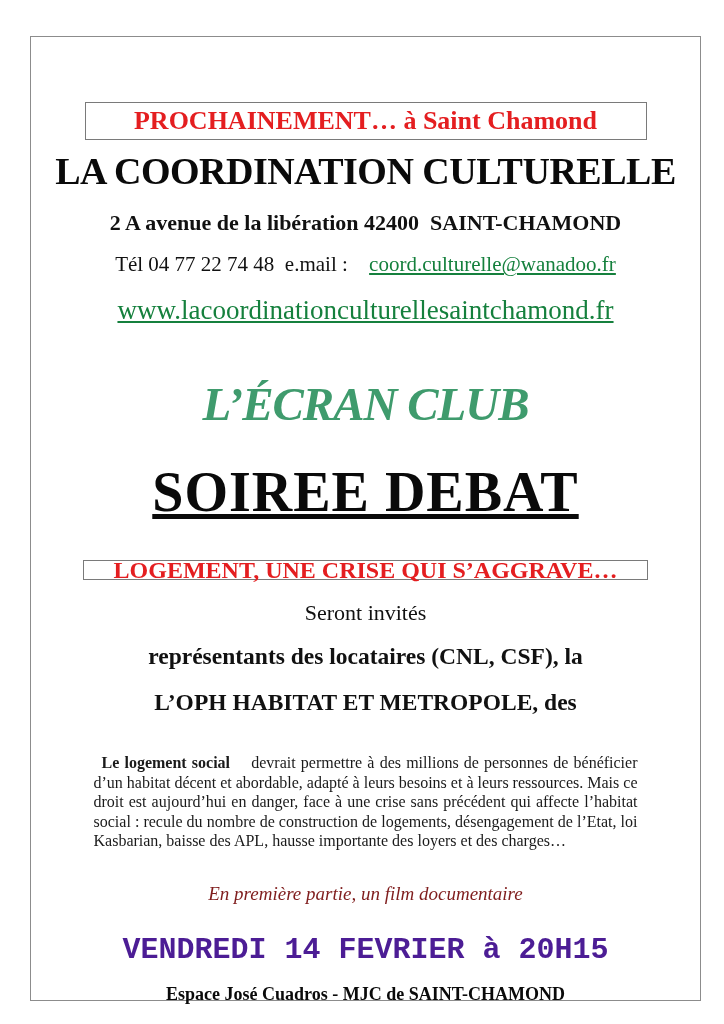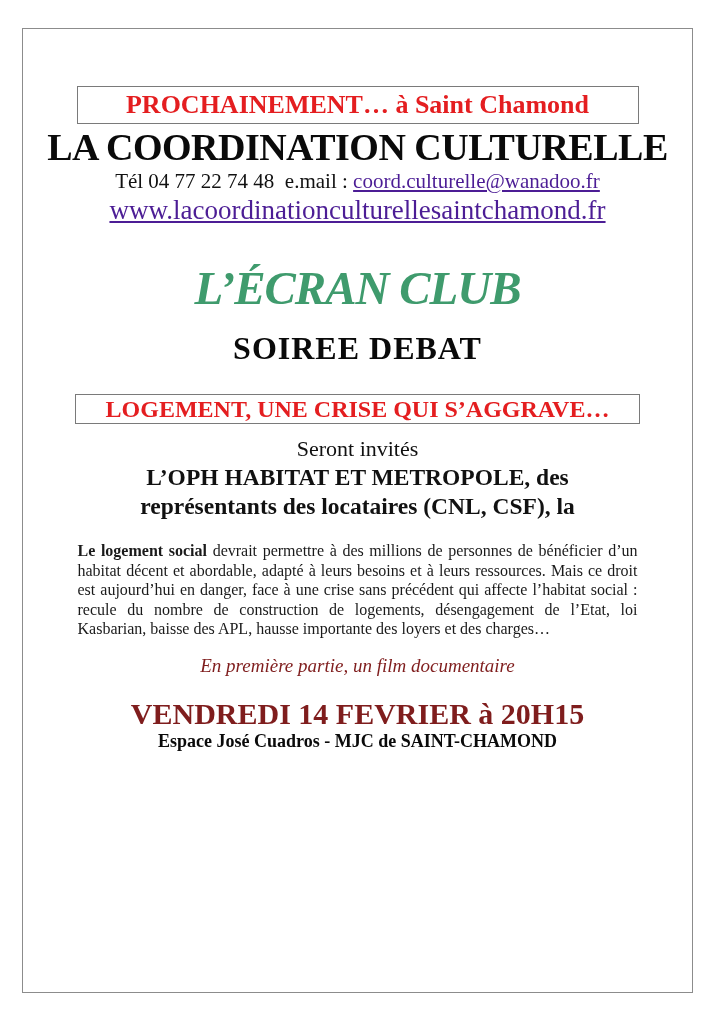--- a/index.html
+++ b/index.html
@@ -1,15 +1,15 @@
 <!DOCTYPE html>
 <html><head>
 <meta charset="utf-8">
 <style>
-  * { margin: 0; padding: 0; box-sizing: border-box; }
+  * { margin: 0; padding: 8px; box-sizing: border-box; }
   html, body { background: #ffffff; }
   body {
     width: 724px; height: 1024px;
     font-family: "Liberation Serif", "DejaVu Serif", serif;
     color: #111111;
     position: relative;
     overflow: hidden;
   }
   .page-frame {
     position: absolute;
@@ -46,49 +46,50 @@
     font-weight: bold;
     line-height: 1.15;
     margin-top: 2px;
   }
   .contact-line {
     font-size: 21px;
     line-height: 1.2;
     margin-top: 1px;
   }
   a.link, .link {
-    color: #4c1d95;
+    color: #15803d;
     text-decoration: underline;
     cursor: pointer;
   }
   .website-line {
     margin-top: 1px;
     font-size: 27px;
     line-height: 1.15;
   }
   .club-title {
     margin-top: 37px;
     font-size: 47px;
     font-weight: bold;
     font-style: italic;
     color: #3f9b6d;
     line-height: 1.1;
     letter-spacing: -1px;
   }
   .event-type {
     margin-top: 16px;
-    font-size: 32px;
+    font-size: 56px;
     font-weight: bold;
     color: #0a0a0a;
     line-height: 1.1;
     letter-spacing: 1px;
+    text-decoration: underline;
   }
   .theme-box {
     margin: 28px auto 0 auto;
-    width: 565px; height: 30px;
+    width: 565px; height: 20px;
     border: 1px solid #7a7a7a;
     display: flex; align-items: center; justify-content: center;
   }
   .theme-text {
     color: #e41e20;
     font-weight: bold;
     font-size: 24px;
     line-height: 1;
   }
   .guests-intro {
@@ -112,25 +113,26 @@
   .body-paragraph .lead { font-weight: bold; }
   .first-part-note {
     margin-top: 15px;
     font-size: 19px;
     font-weight: normal;
     font-style: italic;
     color: #7f1d1d;
     line-height: 1.3;
   }
   .date-line {
-    margin-top: 18px;
+    margin-top: 11px;
     font-size: 30px;
     font-weight: bold;
-    color: #7f1d1d;
+    color: #4c1d95;
     line-height: 1.15;
+    font-family: Liberation Mono, monospace;
   }
   .venue-line {
     font-size: 18px;
     font-weight: bold;
     color: #0a0a0a;
     line-height: 1.2;
   }
   .price-line {
     margin-top: 23px;
     font-size: 19.5px;
@@ -142,41 +144,42 @@
 <body>
 
 <div class="page-frame">
 
   <div class="banner-box">
     <span class="banner-text">PROCHAINEMENT… à Saint Chamond</span>
   </div>
 
   <div class="org-name">LA COORDINATION CULTURELLE</div>
 
+  <div class="org-address keep-spaces">2 A avenue de la libération 42400  SAINT-CHAMOND</div>
 
   <div class="contact-line">
     <span class="keep-spaces">Tél 04 77 22 74 48  e.mail : </span><a class="link" href="#">coord.culturelle@wanadoo.fr</a>
   </div>
 
   <div class="website-line">
     <a class="link" href="#">www.lacoordinationculturellesaintchamond.fr</a>
   </div>
 
   <div class="club-title">L’ÉCRAN CLUB</div>
 
   <div class="event-type">SOIREE DEBAT</div>
 
   <div class="theme-box">
     <span class="theme-text">LOGEMENT, UNE CRISE QUI S’AGGRAVE…</span>
   </div>
 
   <div class="guests-intro">Seront invités</div>
 
+  <div class="guest-line">représentants des locataires (CNL, CSF), la</div>
   <div class="guest-line">L’OPH HABITAT ET METROPOLE, des</div>
-  <div class="guest-line">représentants des locataires (CNL, CSF), la</div>
 
   <div class="body-paragraph">
     <span class="lead">Le logement social</span><span> devrait permettre à des millions de personnes de bénéficier d’un habitat décent et abordable, adapté à leurs besoins et à leurs ressources. Mais ce droit est aujourd’hui en danger, face à une crise sans précédent qui affecte l’habitat social : recule du nombre de construction de logements, désengagement de l’Etat, loi Kasbarian, baisse des APL, hausse importante des loyers et des charges…</span>
   </div>
 
   <div class="first-part-note">En première partie, un film documentaire</div>
 
   <div class="date-line">VENDREDI 14 FEVRIER à 20H15</div>
 
   <div class="venue-line">Espace José Cuadros - MJC de SAINT-CHAMOND</div>

